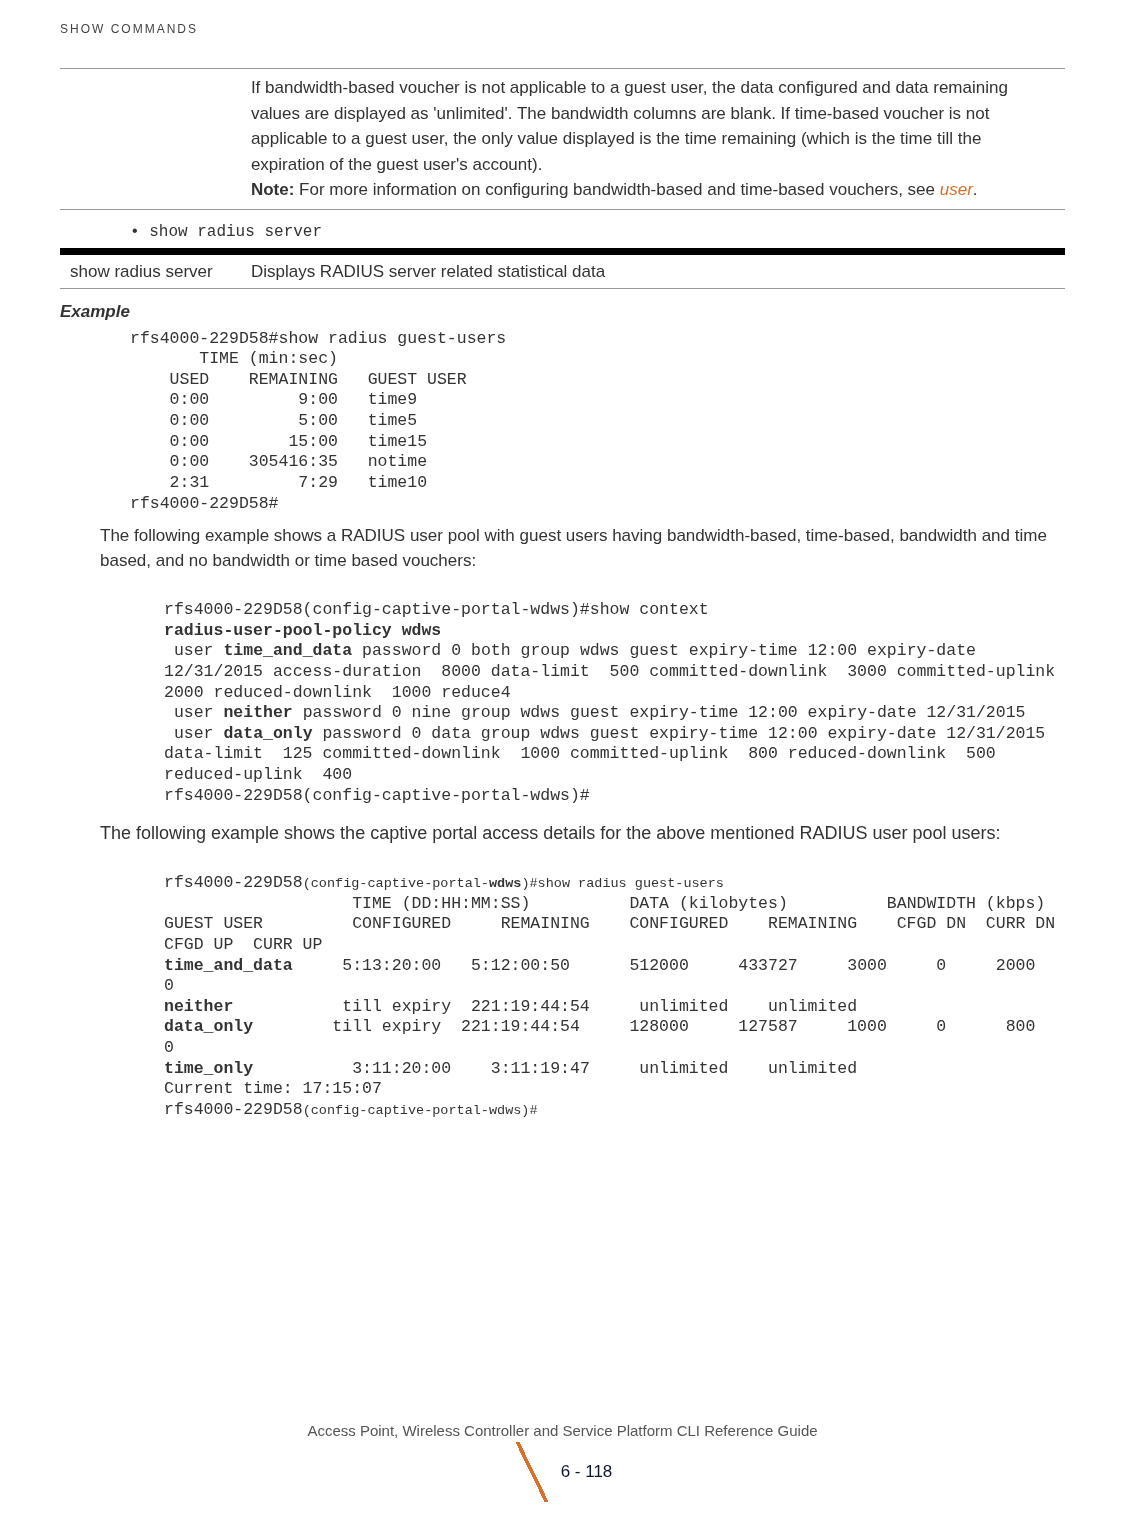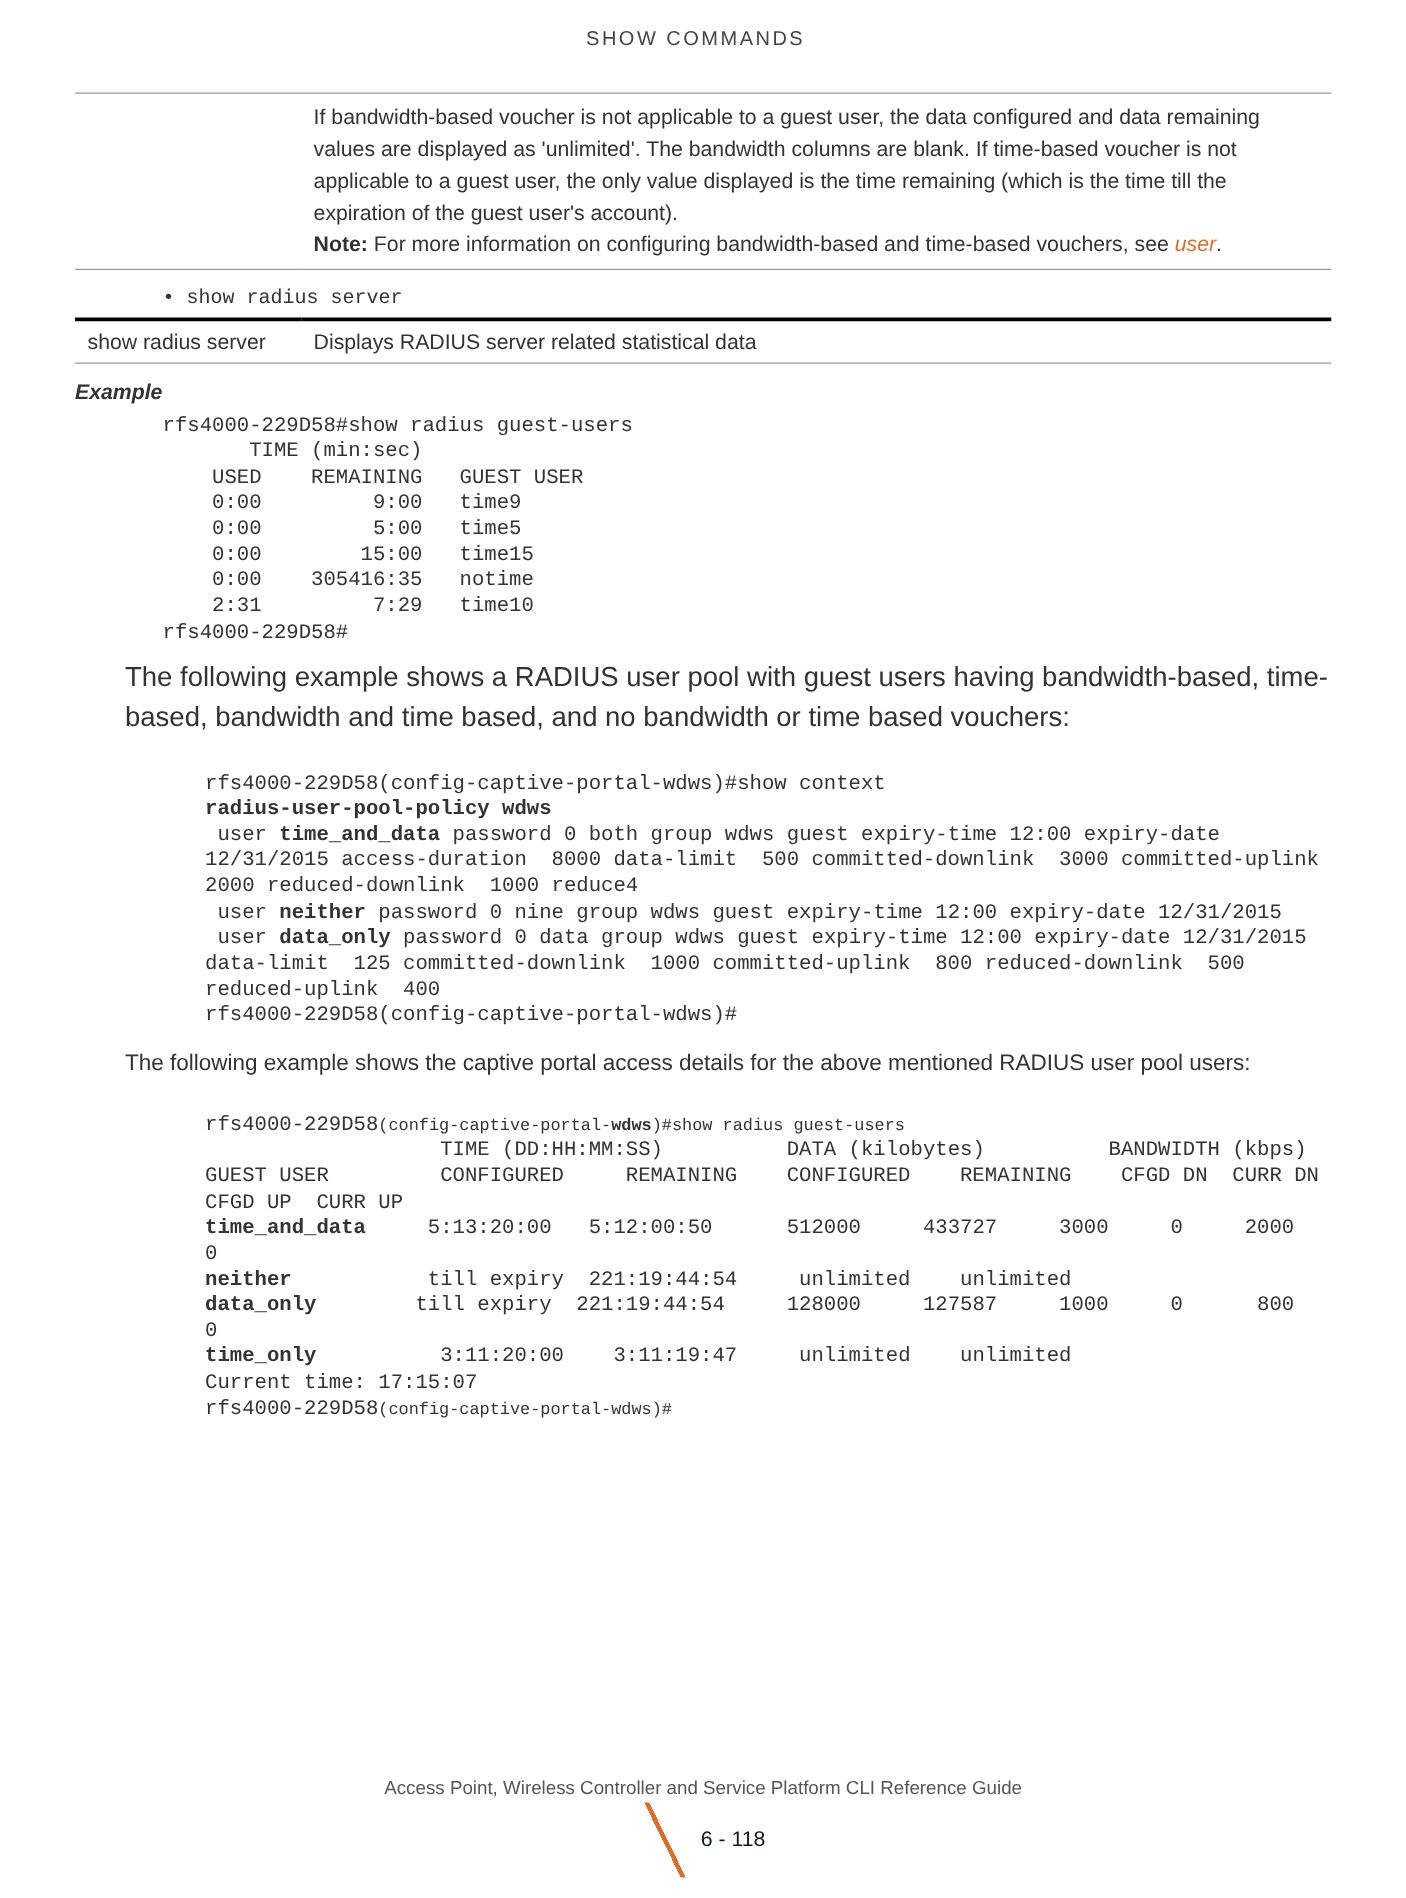--- a/index.html
+++ b/index.html
@@ -9,22 +9,22 @@
     font-family: "Myriad Pro", "Segoe UI", Arial, sans-serif;
     color: #333;
     width: 1125px;
     height: 1518px;
     position: relative;
     padding: 20px 60px 0 60px;
     font-size: 17px;
     line-height: 1.5;
   }
   .header-title {
-    text-align: center;
-    font-size: 16px;
+    text-align: left;
+    font-size: 12px;
     letter-spacing: 2px;
     color: #444;
     padding-right: 12px;
     margin-bottom: 30px;
   }
   .top-table {
     width: 100%;
     border-collapse: collapse;
     margin-bottom: 6px;
   }
@@ -40,21 +40,21 @@
   .top-cell-right { border-top:none; }
   .bold { font-weight: 700; }
   .link { color: #d96f2a; font-style: italic; }
   .bullet-row {
     padding: 4px 0 4px 70px;
     font-family: "Courier New", monospace;
     font-size: 16px;
   }
   .radius-table { width: 100%; border-collapse: collapse; margin-bottom: 10px; }
   .radius-table td {
-    border-top: 3px solid #000000;
+    border-top: 7px solid #000000;
     border-bottom: 1px solid #999;
     padding: 4px 10px;
     font-size: 17px;
   }
   .radius-left { width: 18%; }
   .example-label { font-weight: 700; font-size: 17px; margin-bottom: 4px; font-style: italic; }
   .mono {
     font-family: "Courier New", monospace;
     font-size: 16.5px;
     white-space: pre;
@@ -64,21 +64,21 @@
   }
   .mono-tight {
     font-family: "Courier New", monospace;
     font-size: 16.5px;
     white-space: pre-wrap;
     line-height: 1.25;
     margin-left: 104px;
     margin-bottom: 6px;
   }
   .mono-bold { font-weight: 700; }
-  .body-text { margin: 10px 0 6px 40px; font-size: 22px; line-height: 1.45; }
+  .body-text { margin: 10px 0 6px 40px; font-size: 17px; line-height: 1.45; }
   .body-text2 { margin: 14px 0 6px 40px; font-size: 18px; line-height: 1.45; }
   .small-mono { font-family: "Courier New", monospace; font-size: 13.5px; }
   .footer {
     position: absolute;
     bottom: 16px;
     left: 60px;
     right: 60px;
     display: flex;
     justify-content: space-between;
     align-items: center;

